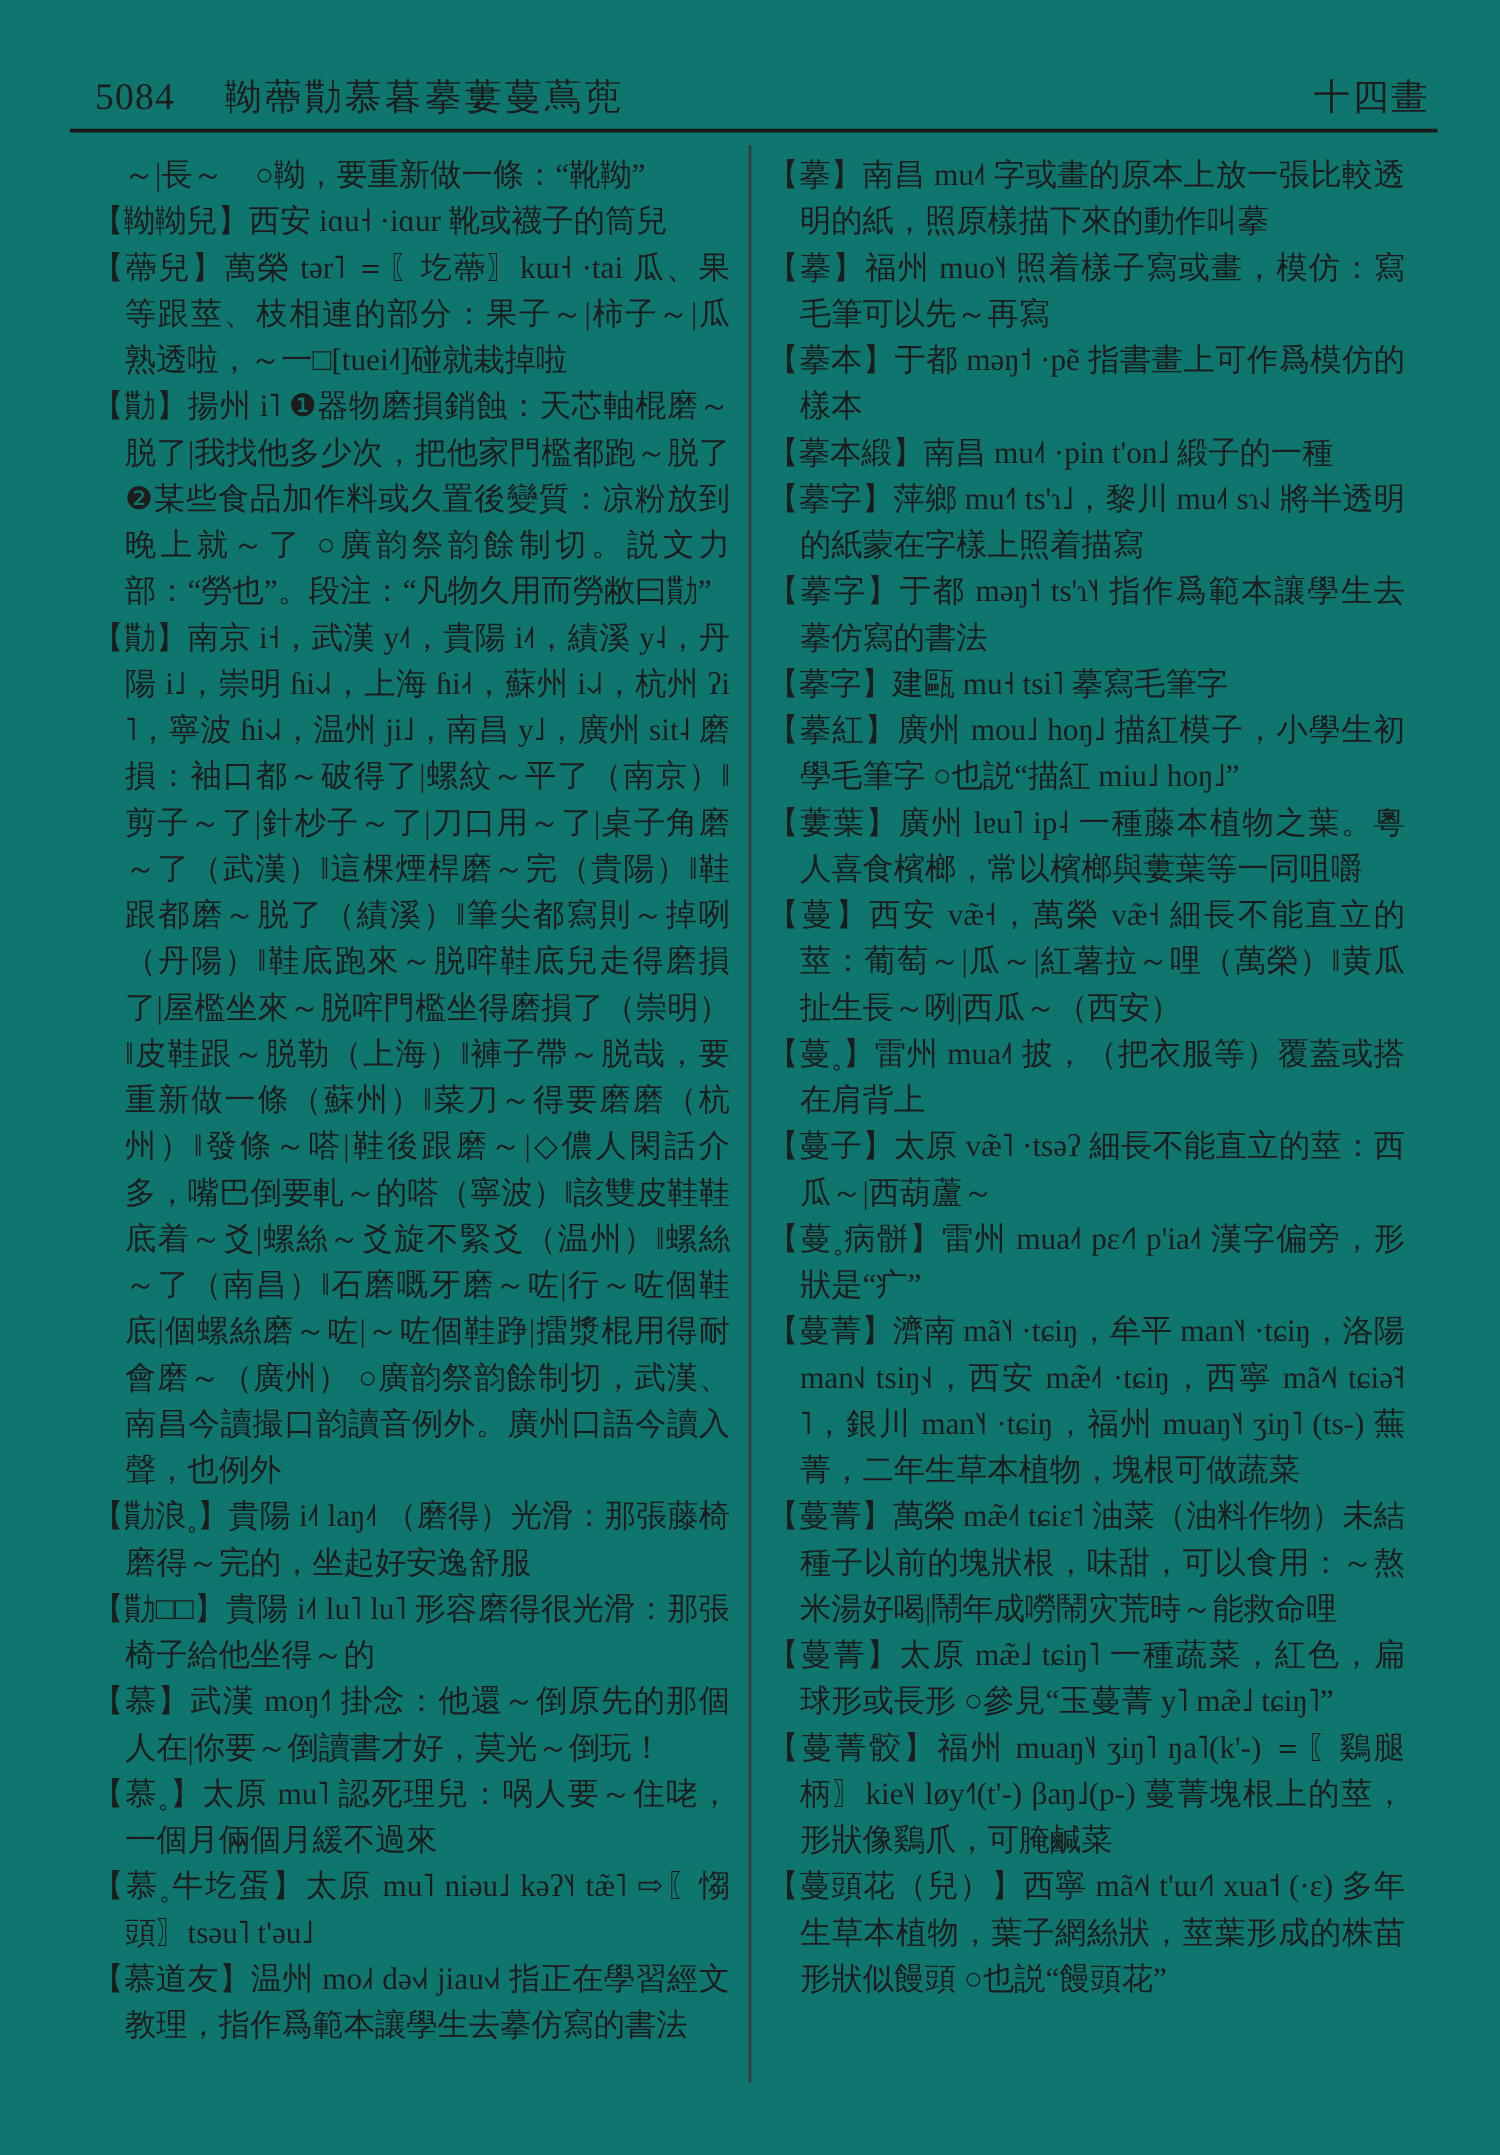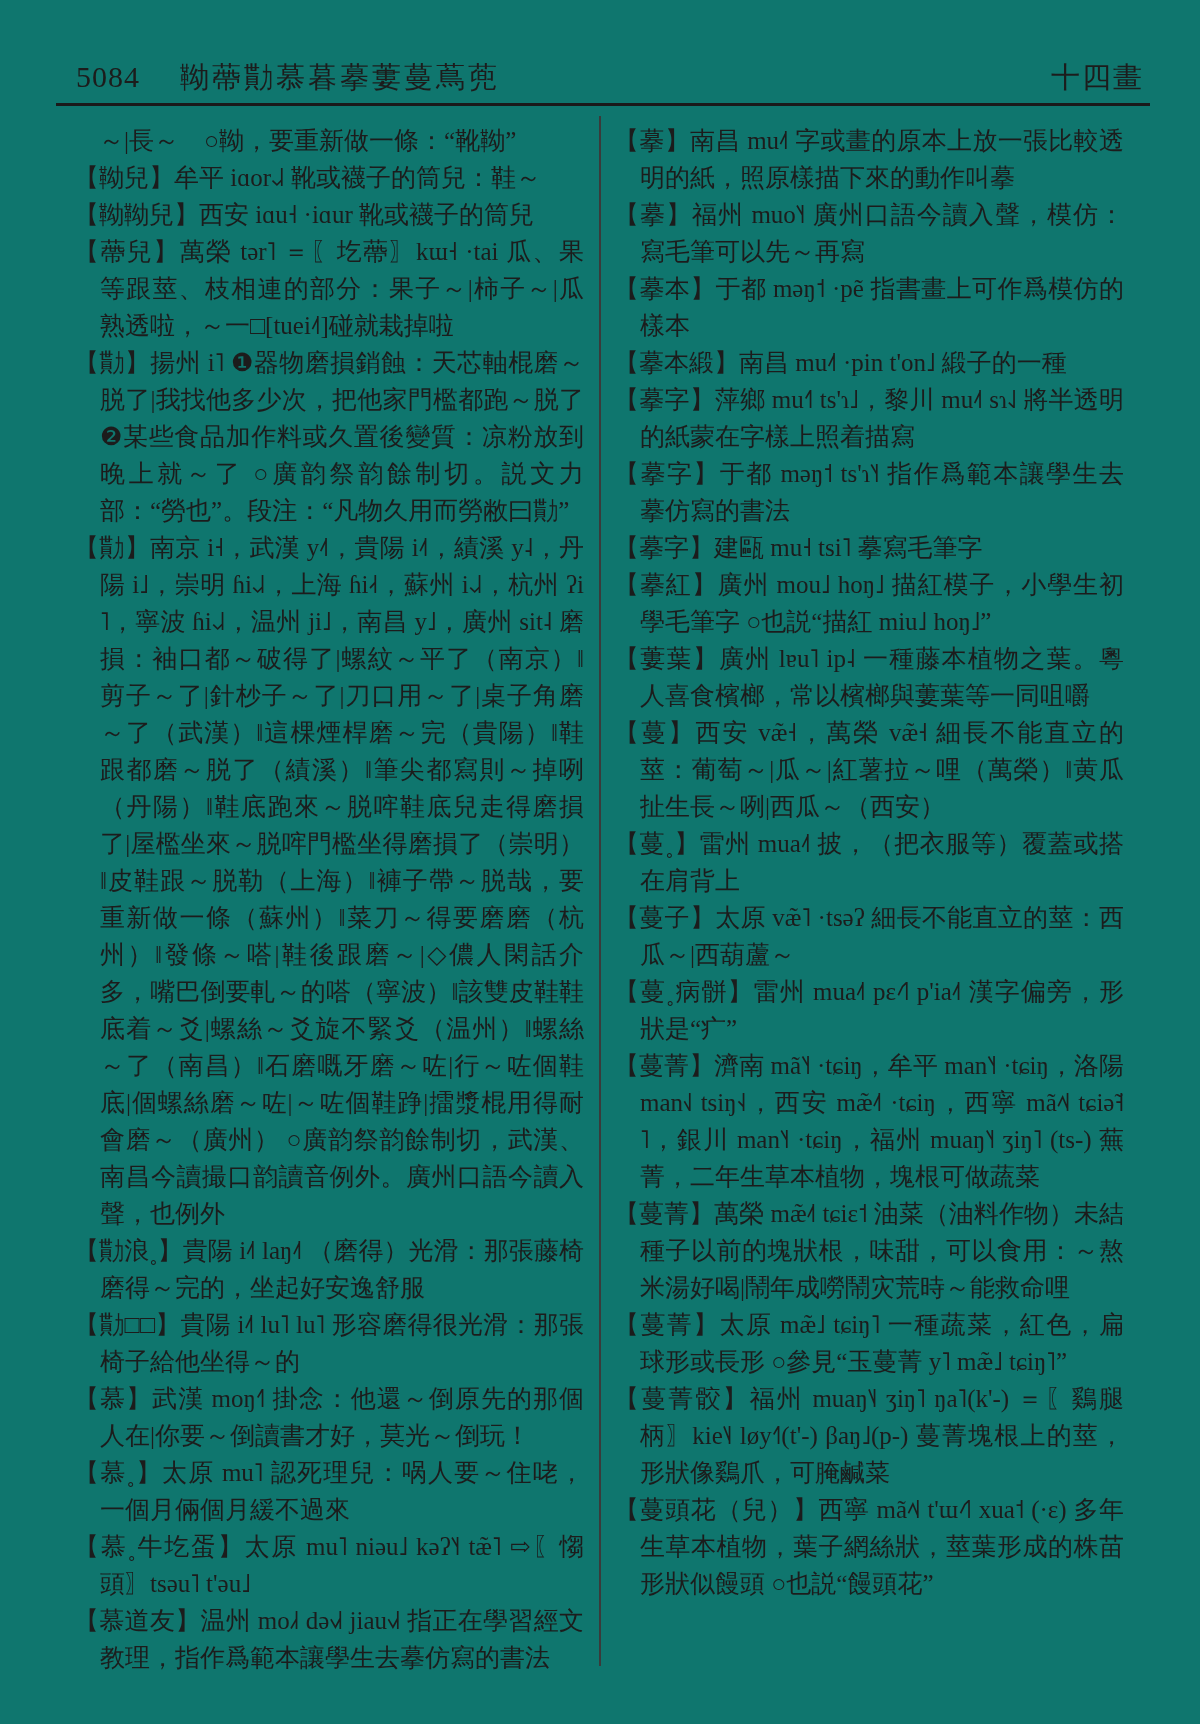--- a/index.html
+++ b/index.html
@@ -31,21 +31,20 @@
   </div>
 
   <div class="hrule"></div>
   <div class="vrule"></div>
 
   <div class="col col-left">
 
       <p class="entry">　～|長～　○靿，要重新做一條：“靴靿”</p>
 
 
-      <p class="entry">【靿兒】牟平 iɑor˨˩˨ 靴或襪子的筒兒：鞋～</p>
 
       <p class="entry">【靿靿兒】西安 iɑu˧ ·iɑur 靴或襪子的筒兒</p>
 
       <p class="entry">【蔕兒】萬榮 tər˥ ＝〖圪蔕〗kɯ˧ ·tai 瓜、果等跟莖、枝相連的部分：果子～|柿子～|瓜熟透啦，～一□[tuei˨˦]碰就栽掉啦</p>
 
       <p class="entry">【勩】揚州 i˥ ❶器物磨損銷蝕：天芯軸棍磨～脱了|我找他多少次，把他家門檻都跑～脱了 ❷某些食品加作料或久置後變質：凉粉放到晚上就～了 ○廣韵祭韵餘制切。説文力部：“勞也”。段注：“凡物久用而勞敝曰勩”</p>
 
       <p class="entry">【勩】南京 i˧，武漢 y˨˦，貴陽 i˨˦，績溪 y˨，丹陽 i˩，崇明 ɦi˨˩˨，上海 ɦi˨˧，蘇州 i˨˩˨，杭州 ʔi˥，寧波 ɦi˨˩˨，温州 ji˩，南昌 y˩，廣州 sit˨ 磨損：袖口都～破得了|螺紋～平了（南京）‖剪子～了|針杪子～了|刀口用～了|桌子角磨～了（武漢）‖這棵煙桿磨～完（貴陽）‖鞋跟都磨～脱了（績溪）‖筆尖都寫則～掉咧（丹陽）‖鞋底跑來～脱哰鞋底兒走得磨損了|屋檻坐來～脱哰門檻坐得磨損了（崇明）‖皮鞋跟～脱勒（上海）‖褲子帶～脱哉，要重新做一條（蘇州）‖菜刀～得要磨磨（杭州）‖發條～嗒|鞋後跟磨～|◇儂人閑話介多，嘴巴倒要軋～的嗒（寧波）‖該雙皮鞋鞋底着～爻|螺絲～爻旋不緊爻（温州）‖螺絲～了（南昌）‖石磨嘅牙磨～咗|行～咗個鞋底|個螺絲磨～咗|～咗個鞋踭|擂漿棍用得耐會磨～（廣州） ○廣韵祭韵餘制切，武漢、南昌今讀撮口韵讀音例外。廣州口語今讀入聲，也例外</p>
 
       <p class="entry">【勩浪˳】貴陽 i˨˦ laŋ˨˦ （磨得）光滑：那張藤椅磨得～完的，坐起好安逸舒服</p>
@@ -59,21 +58,21 @@
       <p class="entry">【慕˳牛圪蛋】太原 mu˥ niəu˩ kəʔ˥˧ tæ̃˥ ⇨〖㥮頭〗tsəu˥ t'əu˩</p>
 
       <p class="entry">【慕道友】温州 mo˩˧ də˧˩˧ jiau˧˩˧ 指正在學習經文教理，指作爲範本讓學生去摹仿寫的書法</p>
 
     </div>
 
   <div class="col col-right">
 
       <p class="entry">【摹】南昌 mu˨˦ 字或畫的原本上放一張比較透明的紙，照原樣描下來的動作叫摹</p>
 
-      <p class="entry">【摹】福州 muo˥˧ 廣州口語今讀入聲，模仿：寫毛筆可以先～再寫</p>
+      <p class="entry">【摹】福州 muo˥˧ 照着樣子寫或畫，模仿：寫毛筆可以先～再寫</p>
 
       <p class="entry">【摹本】于都 məŋ˦ ·pẽ 指書畫上可作爲模仿的樣本</p>
 
       <p class="entry">【摹本緞】南昌 mu˨˦ ·pin t'on˩ 緞子的一種</p>
 
       <p class="entry">【摹字】萍鄉 mu˧˥ ts'ɿ˩，黎川 mu˨˦ sɿ˨˩ 將半透明的紙蒙在字樣上照着描寫</p>
 
       <p class="entry">【摹字】于都 məŋ˦ ts'ɿ˥˧ 指作爲範本讓學生去摹仿寫的書法</p>
 
       <p class="entry">【摹字】建甌 mu˧ tsi˥ 摹寫毛筆字</p>

